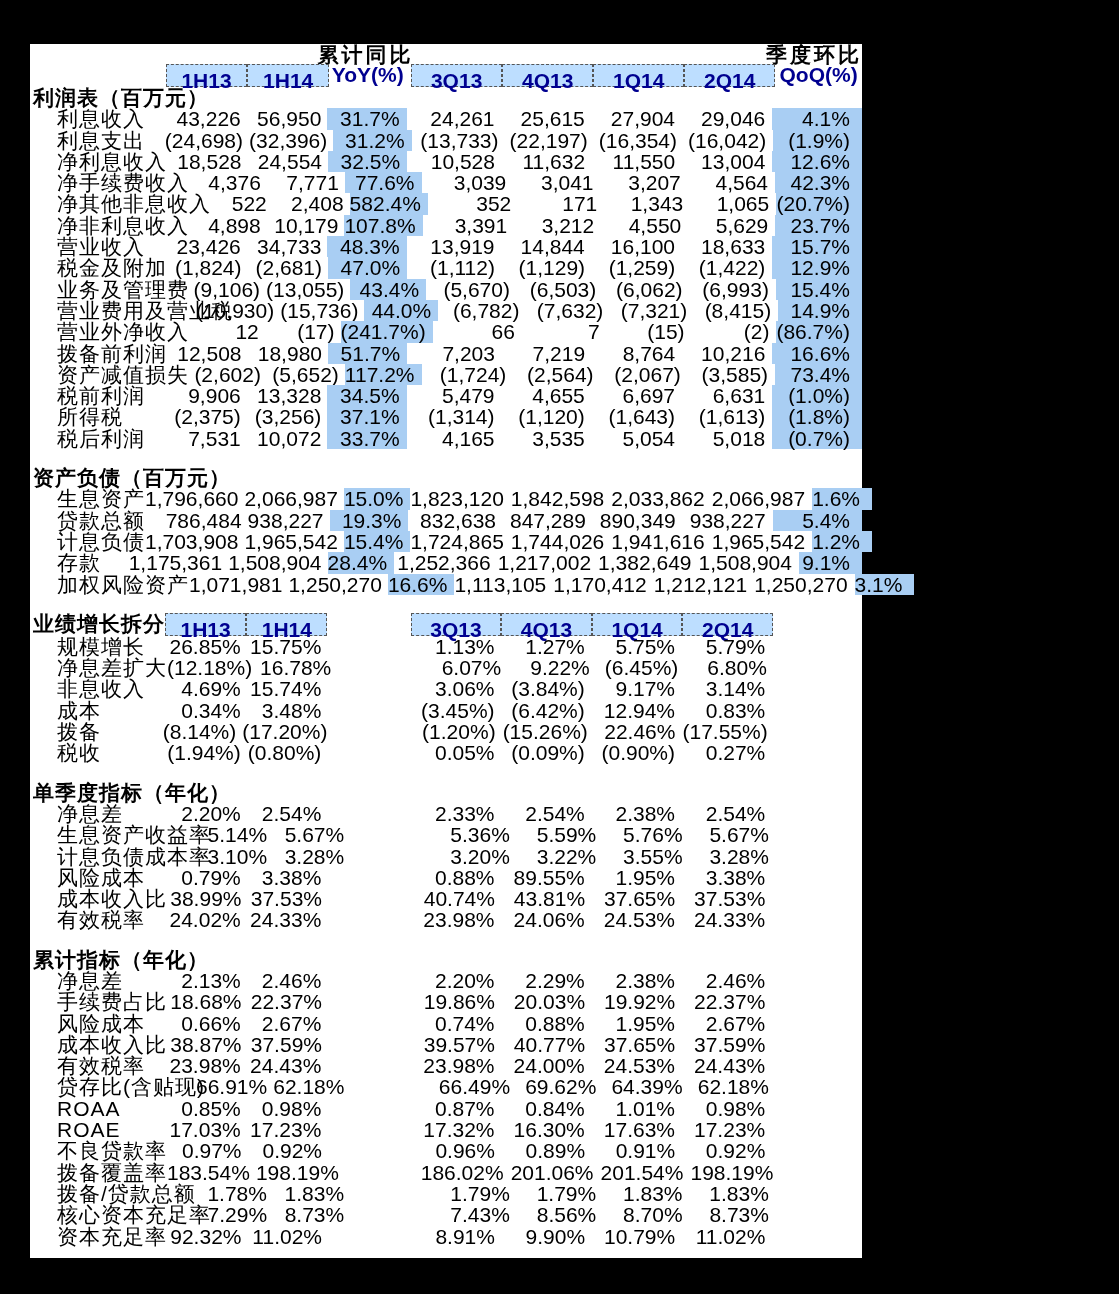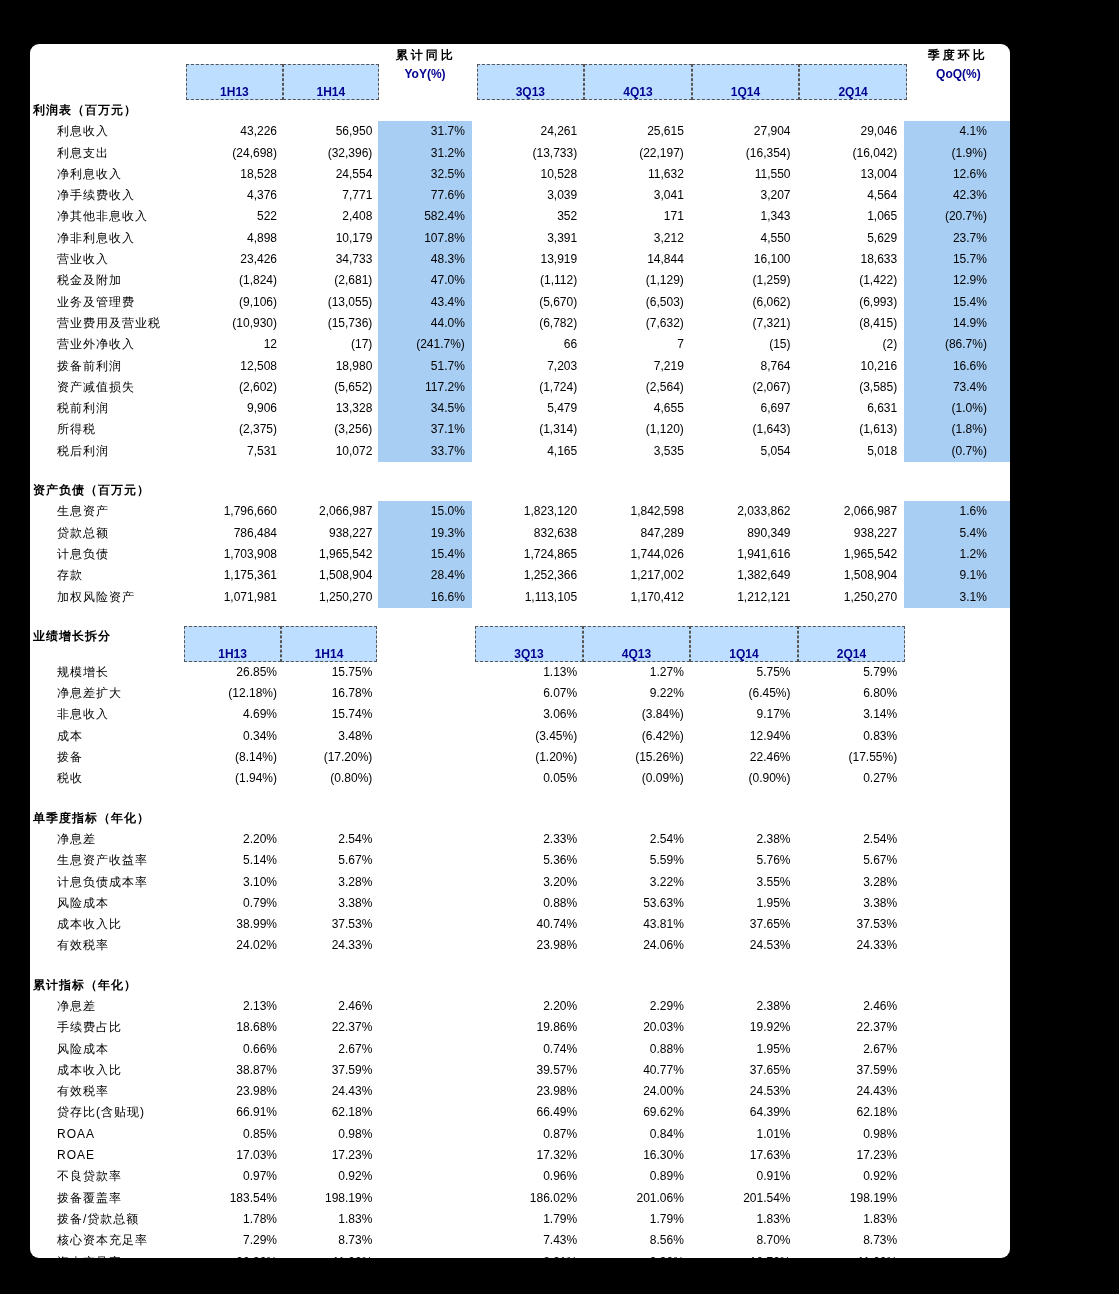--- a/index.html
+++ b/index.html
@@ -1,42 +1,42 @@
 <!DOCTYPE html>
 <html style="--hl: #A9CEF3; --hdr-fill: #BDDEFF; --hdr-text: #000090;"><head>
 <meta charset="utf-8">
 <style>
   html,body{margin:0;padding:0;}
   body{
     width:1119px;height:1294px;background:#000;position:relative;overflow:hidden;
     font-family:"Liberation Sans","DejaVu Sans",sans-serif;
   }
   .panel{
-    position:absolute;left:30px;top:44px;width:980px;height:1214px;
-    background:#fff;color:#000;font-size:12px;border-radius:9px;
+    position:absolute;left:30px;top:44px;width:832px;height:1214px;
+    background:#fff;color:#000;font-size:21px;
   }
   .row{display:flex;}
   .row>div{height:21.3px;line-height:21.3px;white-space:nowrap;overflow:visible;box-sizing:border-box;}
   .b{font-weight:400;}
   .hl{background:var(--hl,#A9CEF3);}
   .c-label{width:166px;padding-left:27px;letter-spacing:1px;}
   .title{padding-left:3px;font-weight:700;letter-spacing:1px;}
   .c-num{width:101px;text-align:right;padding-right:6px;}
   .c-yoy{width:99px;text-align:right;padding-right:7px;}
   .c-gap{width:6px;}
   .c-q{width:113px;text-align:right;padding-right:7px;}
-  .c-qoq{width:111px;text-align:right;padding-right:23px;}
+  .c-qoq{width:111px;text-align:right;padding-right:12px;}
   .grp-row>div{height:20px;line-height:22px;}
   .grp-label{font-weight:700;text-align:center !important;letter-spacing:3px;padding:0 !important;}
   .hdr-row>div{height:23px;line-height:21px;}
   .hdr-cell{
     background:var(--hdr-fill,#BDDEFF);
     border:1px dashed #555;
     color:var(--hdr-text,#000090);
-    font-weight:700;text-align:center !important;padding:17px !important;
+    font-weight:700;text-align:center !important;padding:5px !important;
   }
   .hdr-txt{color:var(--hdr-text,#000090);font-weight:700;text-align:center !important;padding:0 !important;}
   .spacer{height:18px;}
 </style>
 </head>
 <body>
 
 <div class="panel">
 
   <div class="row grp-row">
@@ -450,21 +450,21 @@
         <div class="c-q">3.28%</div>
         <div class="c-qoq"></div>
       </div>
       <div class="row">
         <div class="c-label">风险成本</div>
         <div class="c-num">0.79%</div>
         <div class="c-num">3.38%</div>
         <div class="c-yoy"></div>
         <div class="c-gap"></div>
         <div class="c-q">0.88%</div>
-        <div class="c-q">53.63%</div>
+        <div class="c-q">89.55%</div>
         <div class="c-q">1.95%</div>
         <div class="c-q">3.38%</div>
         <div class="c-qoq"></div>
       </div>
       <div class="row">
         <div class="c-label">成本收入比</div>
         <div class="c-num">38.99%</div>
         <div class="c-num">37.53%</div>
         <div class="c-yoy"></div>
         <div class="c-gap"></div>

